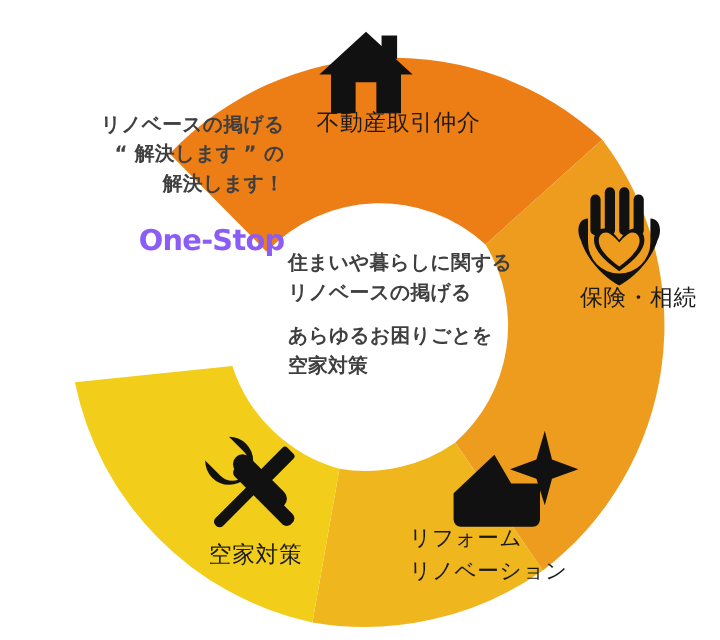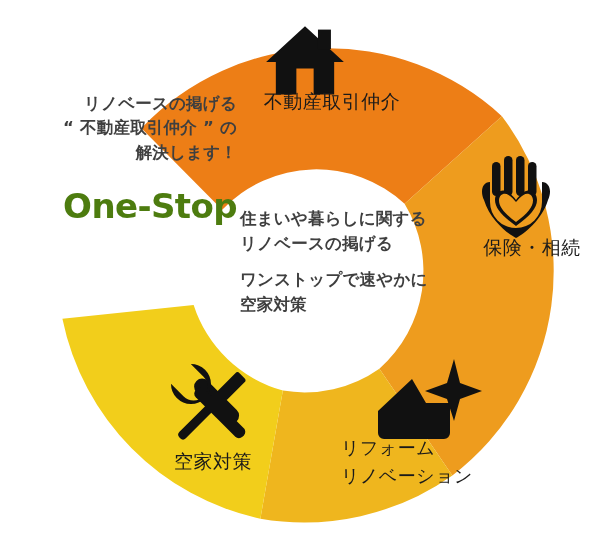--- a/index.html
+++ b/index.html
@@ -49,23 +49,23 @@
   .lead-line {
     font-size: 16.5px;
     font-weight: 700;
     color: #3f3f3f;
     line-height: 1.47;
     letter-spacing: 0.2px;
     white-space: nowrap;
   }
   .headline {
     margin-top: 22px;
-    font-size: 34px;
+    font-size: 24px;
     font-weight: 800;
-    color: #4d7c0f;
+    color: #8b5cf6;
     line-height: 1.13;
     letter-spacing: -0.6px;
   }
 
   
   .center-block {
     position: absolute;
     left: 240px;
     top: 206px;
     width: 230px;
@@ -189,28 +189,28 @@
     <text class="seg-label" x="532" y="254" text-anchor="middle">保険・相続</text>
 
     <text class="seg-label seg-label-small" x="341" y="454" text-anchor="start">リフォーム</text>
     <text class="seg-label seg-label-small" x="341" y="482" text-anchor="start">リノベーション</text>
 
     <text class="seg-label" x="213" y="468" text-anchor="middle">空家対策</text>
   </svg>
 
   <div class="left-block">
     <div class="lead-line">リノベースの掲げる</div>
-    <div class="lead-line">“ 不動産取引仲介 ” の</div>
+    <div class="lead-line">“ 解決します ” の</div>
     <div class="lead-line">解決します！</div>
     <div class="headline">
       <div>One-Stop</div>
     </div>
   </div>
 
   <div class="center-block">
     <div class="center-line">住まいや暮らしに関する</div>
     <div class="center-line">リノベースの掲げる</div>
     <div class="center-gap"></div>
-    <div class="center-line">ワンストップで速やかに</div>
+    <div class="center-line">あらゆるお困りごとを</div>
     <div class="center-line">空家対策</div>
   </div>
 
 </div>
 
 </body></html>

